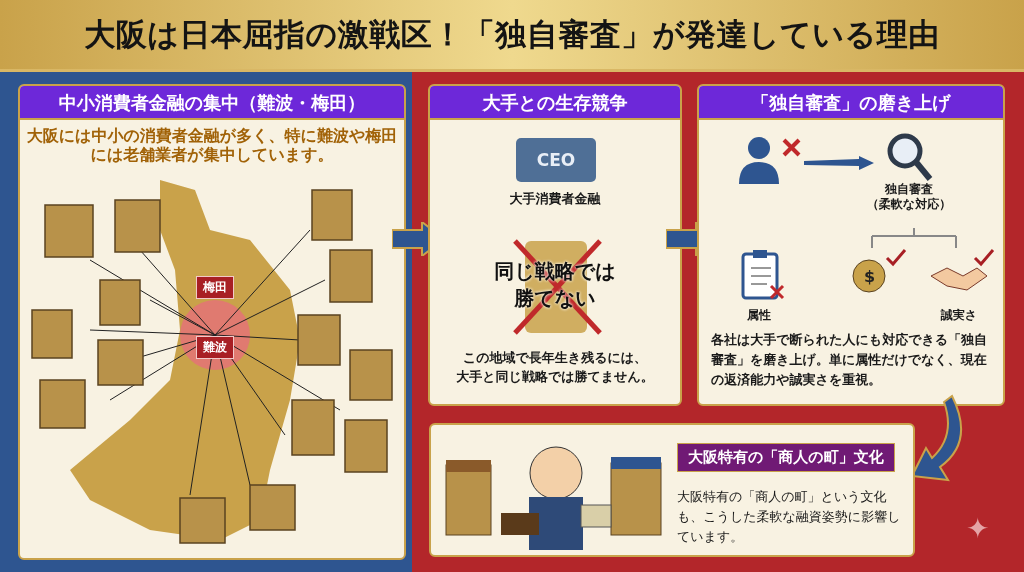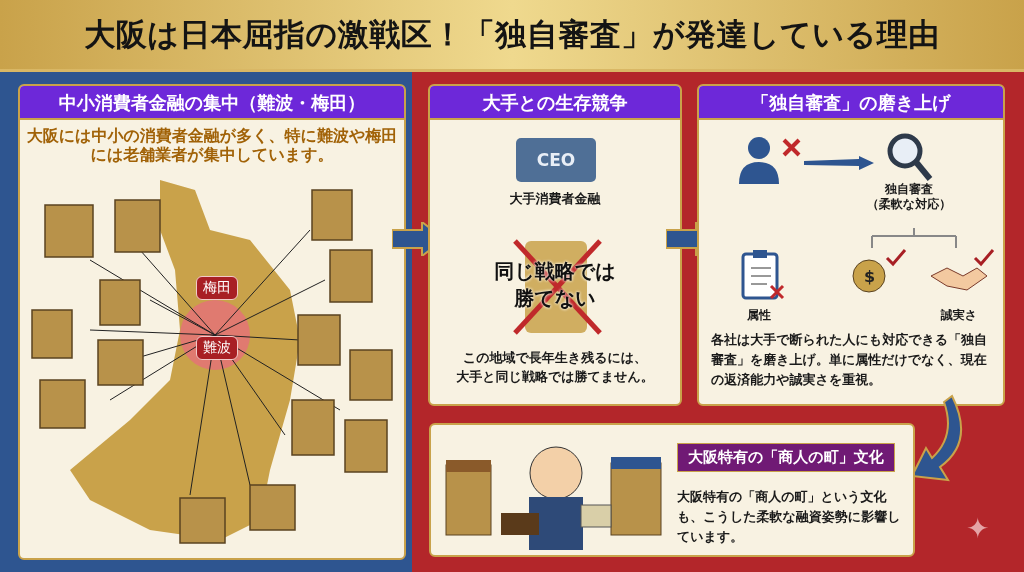--- a/index.html
+++ b/index.html
@@ -18,23 +18,23 @@
 .map{position:absolute;left:0;top:84px;width:384px;height:390px}
 .ceo{position:absolute;left:86px;top:52px;width:80px;height:44px;background:#4f6f96;border-radius:5px;color:#e8eef6;font-weight:bold;font-size:17px;text-align:center;line-height:44px}
 .ceo-label{position:absolute;left:0;top:104px;width:100%;text-align:center;font-size:13px;font-weight:bold;color:#1a1a1a}
 .calc{position:absolute;left:95px;top:155px;width:62px;height:92px;background:#c9a24a;border-radius:6px;opacity:.85}
 .nogo{position:absolute;left:0;top:172px;width:100%;text-align:center;font-size:20px;font-weight:bold;color:#111;line-height:27px;text-shadow:0 0 3px #f8f2e2,0 0 3px #f8f2e2}
 .p2 .bottom{position:absolute;left:0;top:262px;width:100%;font-size:13px;font-weight:bold;text-align:center;line-height:19px;color:#1a1a1a}
 .lbl{position:absolute;font-size:12px;font-weight:bold;text-align:center;color:#1a1a1a;line-height:15px}
 .p3 .bottom{position:absolute;left:12px;top:244px;width:285px;font-size:13px;font-weight:bold;line-height:20px;color:#1a1a1a}
 .arrow{position:absolute}
 .p4 .tag{position:absolute;left:246px;top:18px;background:#701a75;color:#fff;font-weight:bold;font-size:15px;padding:4px 10px;border:1px solid #c9a24a}
-.p4 .txt{position:absolute;left:246px;top:62px;width:230px;font-size:13px;font-weight:bold;line-height:20px;color:#1a1a1a}
+.p4 .txt{position:absolute;left:246px;top:62px;width:230px;font-size:13px;font-weight:normal;line-height:20px;color:#1a1a1a}
 .sparkle{position:absolute;left:966px;top:512px;color:#e5a4a6;font-size:28px}
-.pin{position:absolute;background:#a81f24;color:#fff;font-weight:normal;font-size:14px;padding:2px 6px;border:1px solid #f2c9c9;border-radius:6px}
+.pin{position:absolute;background:#a81f24;color:#fff;font-weight:bold;font-size:12px;padding:2px 6px;border:1px solid #f2c9c9;border-radius:0}
 </style>
 </head>
 <body>
 
 <div class="bg-left"></div>
 <div class="bg-right"></div>
 
 <div class="title-bar">
   <h1>大阪は日本屈指の激戦区！「独自審査」が発達している理由</h1>
 </div>

